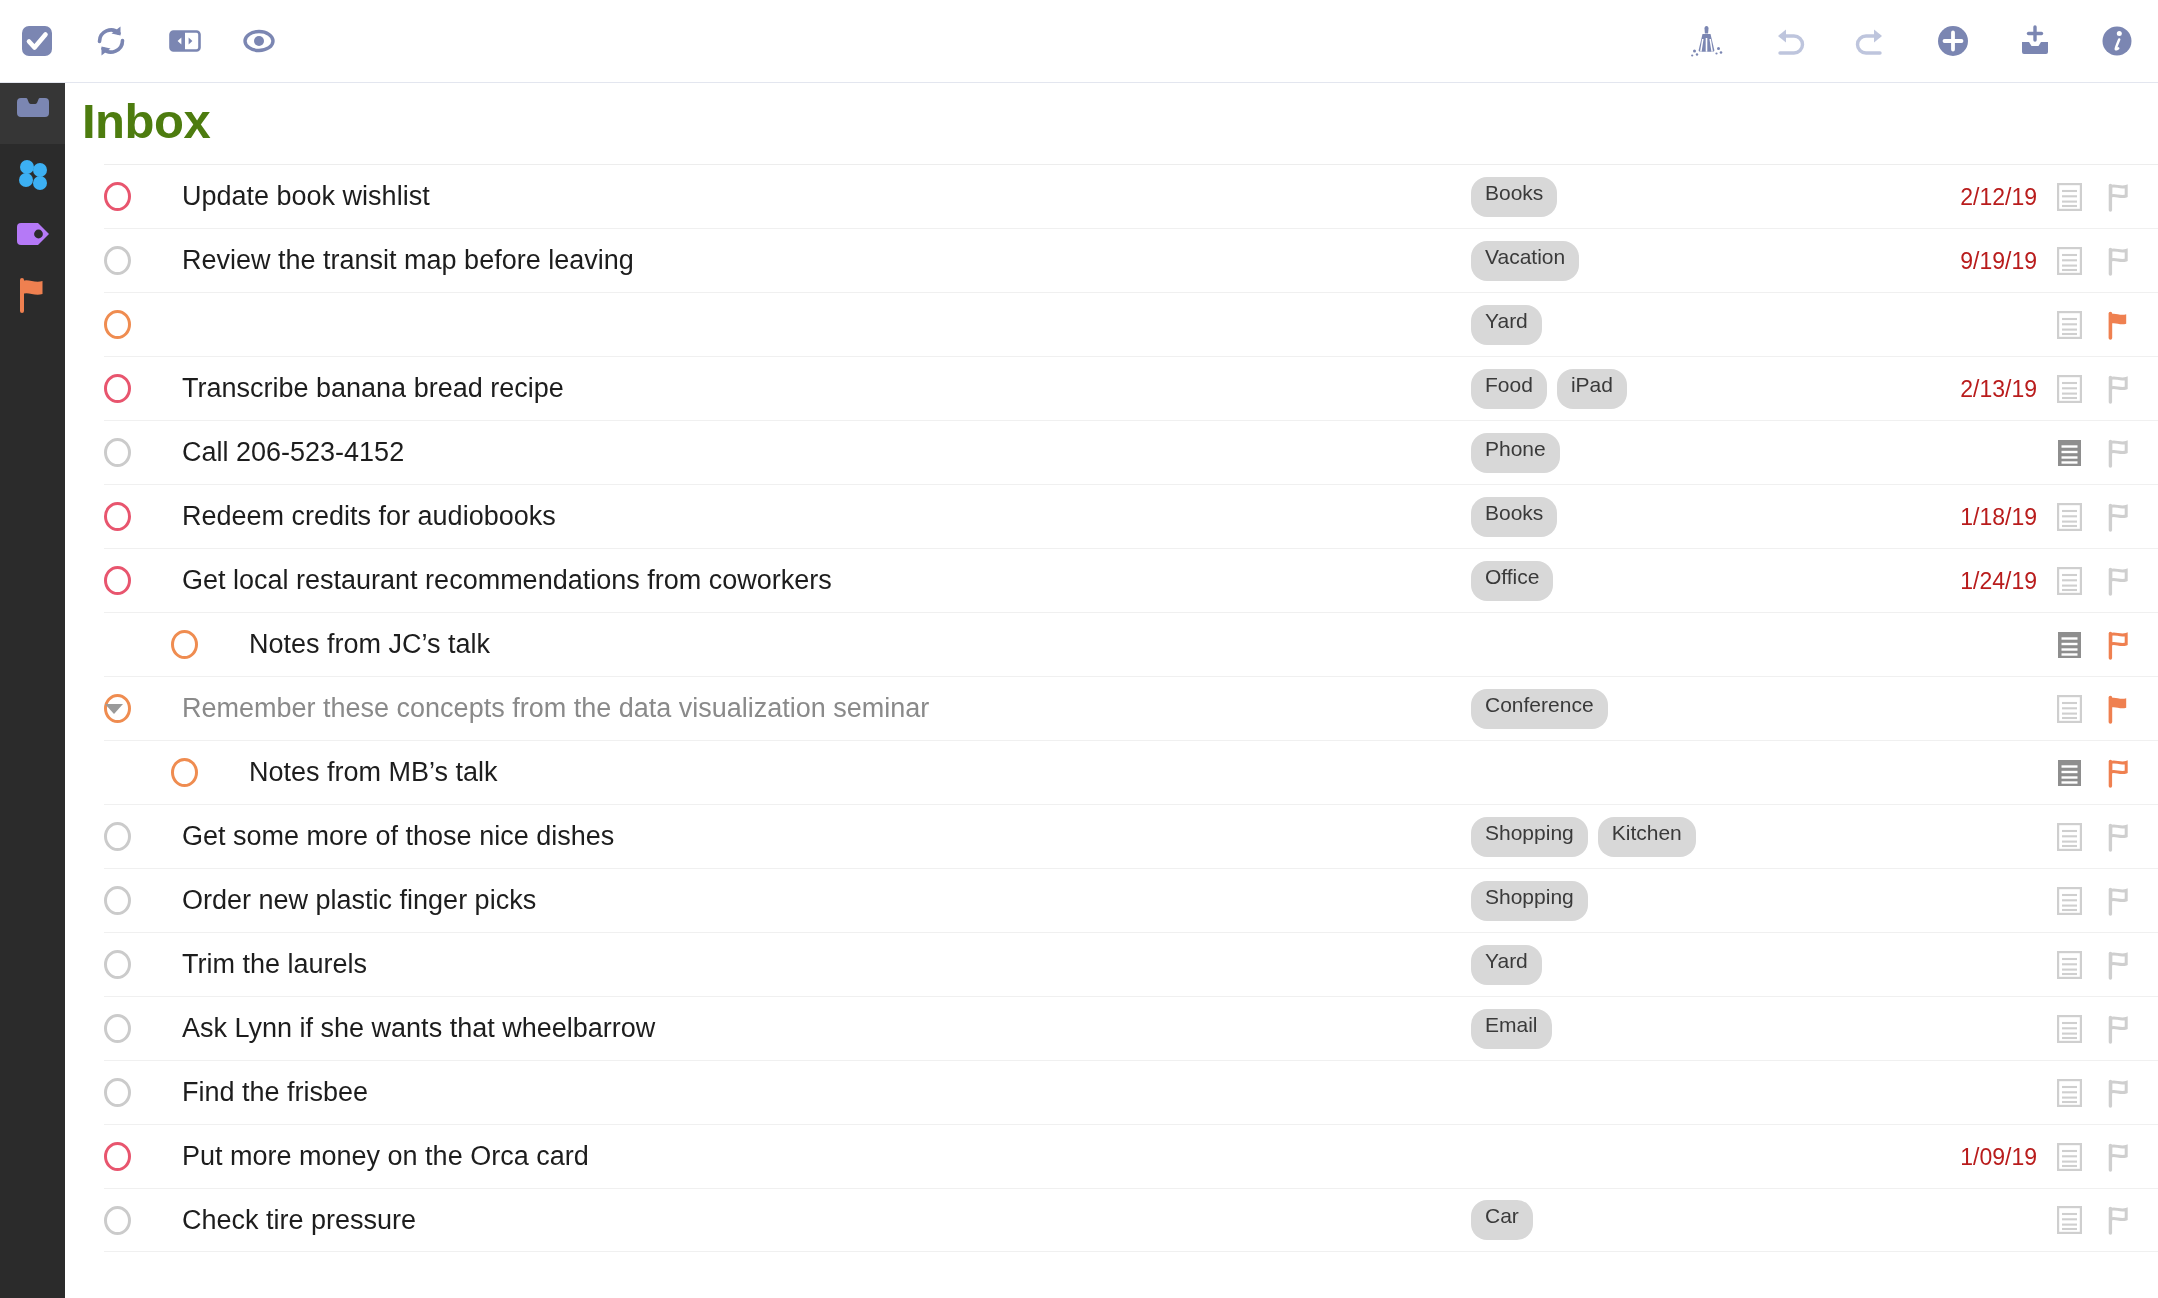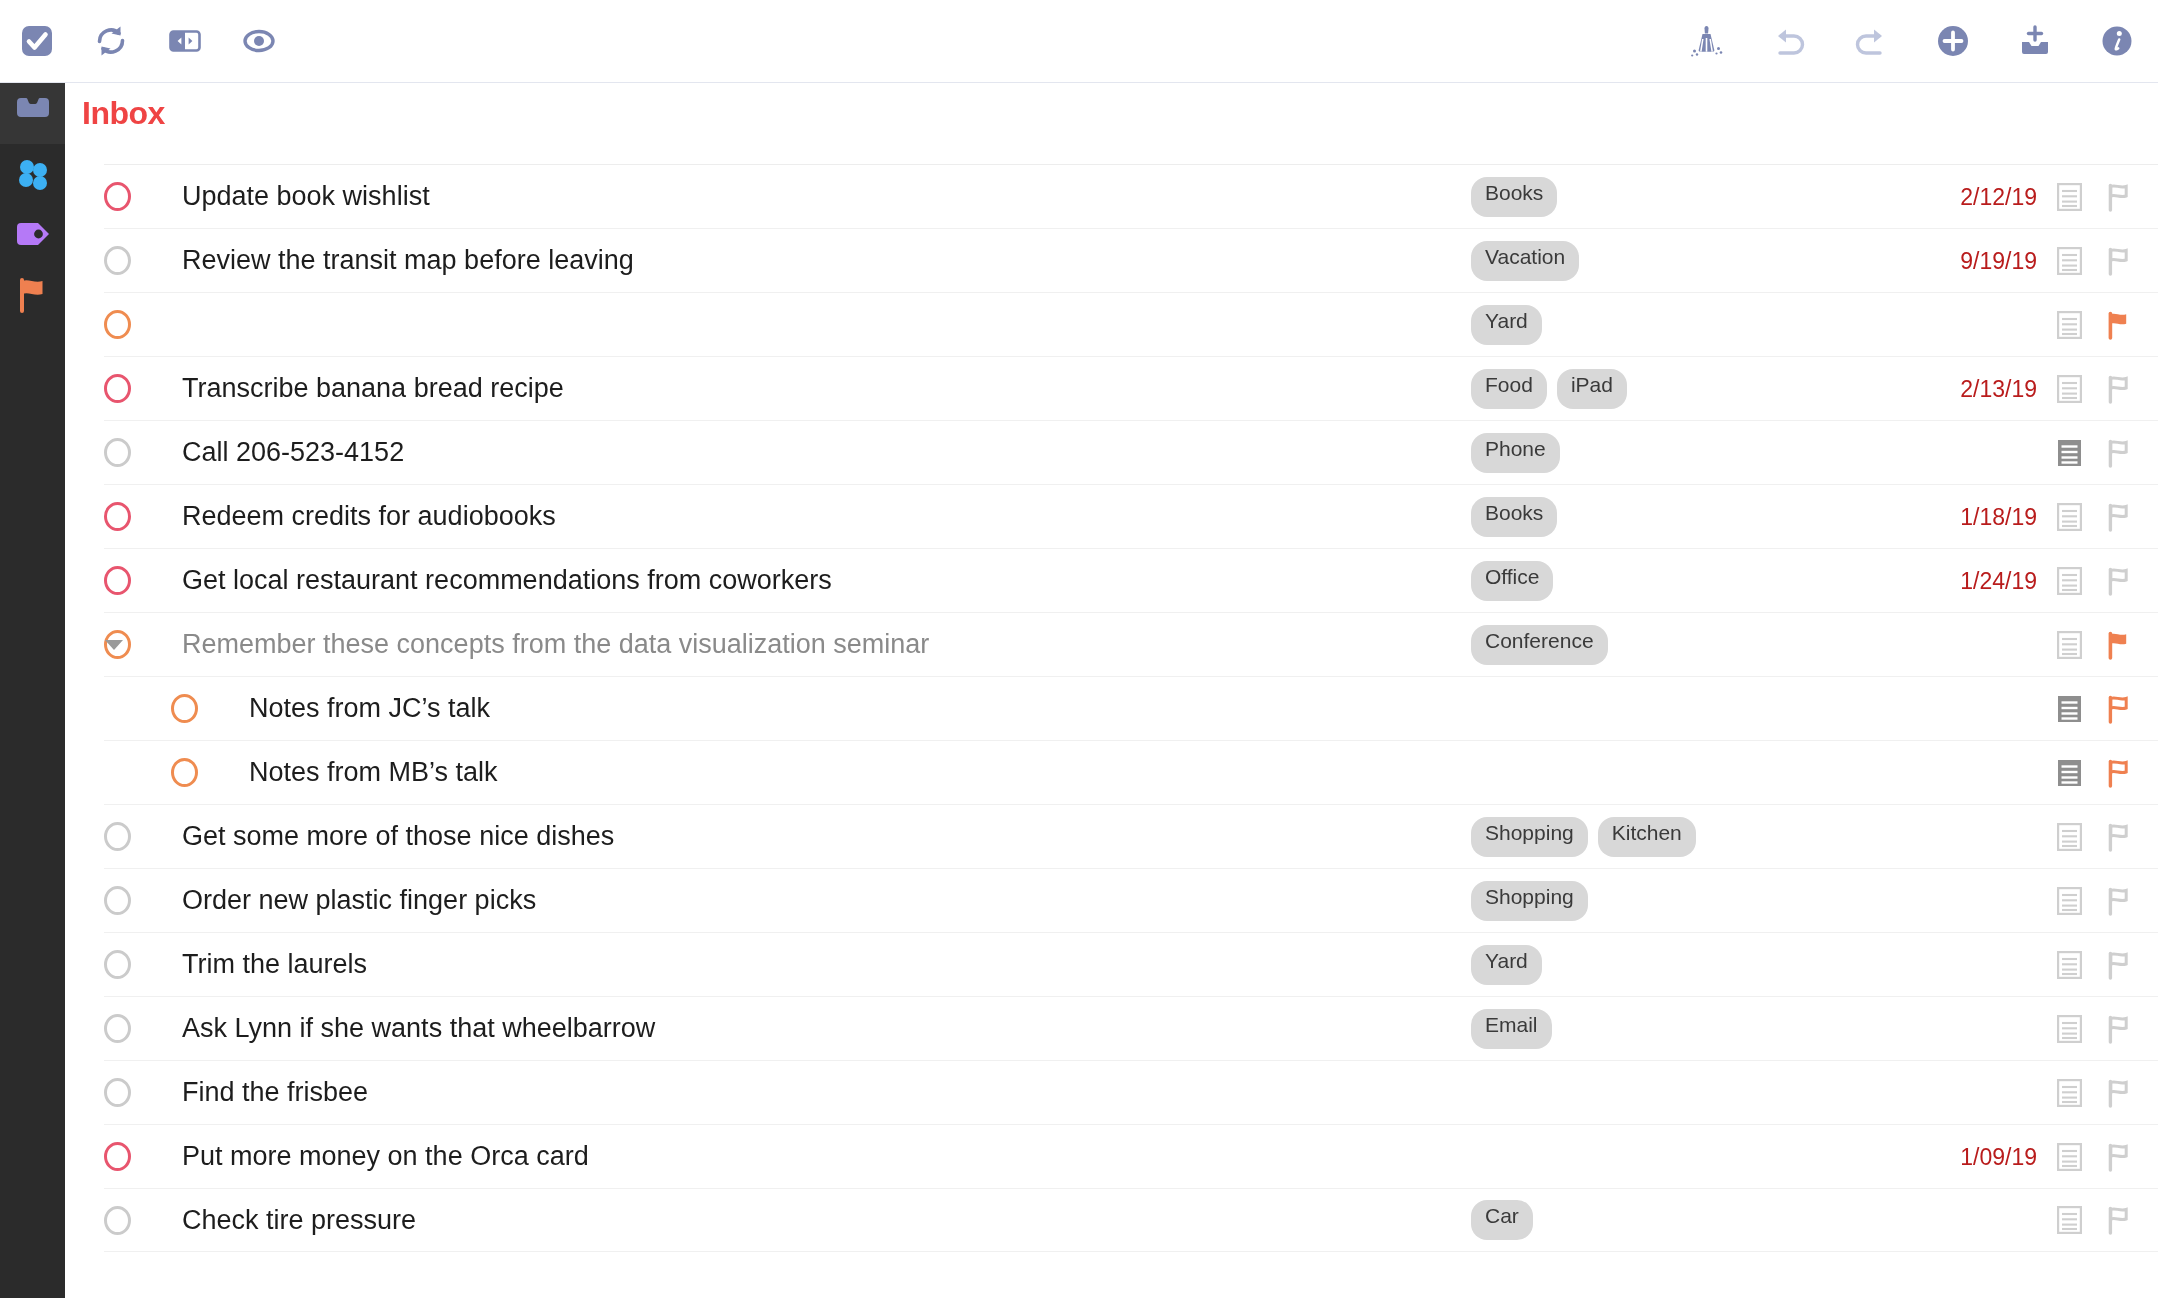--- a/index.html
+++ b/index.html
@@ -34,21 +34,21 @@
   }
   .rail-item.active{background:#363636;}
 
   
   #main{
     position:absolute;left:65px;top:83px;width:2093px;height:1215px;
     background:#ffffff;overflow:hidden;
   }
   #page-title{
     position:absolute;left:17px;top:14px;
-    font-size:32px;font-weight:bold;color:#ef4444;letter-spacing:-0.5px;
+    font-size:49px;font-weight:bold;color:#4d7c0f;letter-spacing:-0.5px;
     line-height:1;
   }
   #list{
     position:absolute;left:39px;top:81px;width:2054px;
   }
   .row{
     position:relative;
     height:64px;
     border-top:1px solid #f0f0f0;
     display:flex;align-items:center;
@@ -404,63 +404,63 @@
               <path d="M5 13.3 H20"></path>
               <path d="M5 18.6 H20"></path>
               <path d="M5 23 H20"></path>
             </g>
           </svg></span>
         <span class="flagicon"><svg width="27" height="29" viewBox="0 0 27 29">
             <path d="M4.4 2.5 L4.4 27" stroke="#cfcfcf" stroke-width="3.4" stroke-linecap="round"></path>
             <path d="M4.8 3.4 c4.6 -1.9 9.2 1.9 15.4 0 v9.6 c-6.2 1.9 -10.8 -1.9 -15.4 0 z" fill="none" stroke="#cfcfcf" stroke-width="3"></path>
           </svg></span>
       </div>
-      <div class="row parent">
-        <span class="disclosure">
-          <i></i>
-        </span>
-        <span class="status orange"></span>
-        <span class="title">Remember these concepts from the data visualization seminar</span>
-        <span class="spacer"></span>
-        <span class="tags">
-          <span class="tag">Conference</span>
-        </span>
-        <span class="noteicon"><svg width="25" height="28" viewBox="0 0 25 28">
-            <rect x="1.1" y="1.1" width="22.8" height="25.8" fill="#ffffff" stroke="#cfcfcf" stroke-width="2.2"></rect>
-            <g stroke="#cfcfcf" stroke-width="2.1">
-              <path d="M5 8 H20"></path>
-              <path d="M5 13.3 H20"></path>
-              <path d="M5 18.6 H20"></path>
-              <path d="M5 23 H20"></path>
-            </g>
-          </svg></span>
-        <span class="flagicon"><svg width="27" height="29" viewBox="0 0 27 29">
-            <path d="M4.4 2.5 L4.4 27" stroke="#ef8050" stroke-width="3.6" stroke-linecap="round"></path>
-            <path d="M4.8 3.2 c4.6 -1.9 9.2 1.9 15.4 0 v9.6 c-6.2 1.9 -10.8 -1.9 -15.4 0 z" fill="#ef8050"></path>
-          </svg></span>
-      </div>
       <div class="row">
         <span class="indent"></span>
         <span class="status orange"></span>
         <span class="title">Notes from JC’s talk</span>
         <span class="spacer"></span>
         <span class="noteicon"><svg width="25" height="28" viewBox="0 0 25 28">
             <rect x="1" y="1" width="23" height="26" fill="#8e8e8e"></rect>
             <g stroke="#ffffff" stroke-width="2.4">
               <path d="M4.5 7.5 H20.5"></path>
               <path d="M4.5 13 H20.5"></path>
               <path d="M4.5 18.5 H20.5"></path>
               <path d="M4.5 23.5 H20.5"></path>
             </g>
           </svg></span>
         <span class="flagicon"><svg width="27" height="29" viewBox="0 0 27 29">
             <path d="M4.4 2.5 L4.4 27" stroke="#ef8050" stroke-width="3.4" stroke-linecap="round"></path>
             <path d="M4.8 3.4 c4.6 -1.9 9.2 1.9 15.4 0 v9.6 c-6.2 1.9 -10.8 -1.9 -15.4 0 z" fill="none" stroke="#ef8050" stroke-width="3"></path>
           </svg></span>
       </div>
+      <div class="row parent">
+        <span class="disclosure">
+          <i></i>
+        </span>
+        <span class="status orange"></span>
+        <span class="title">Remember these concepts from the data visualization seminar</span>
+        <span class="spacer"></span>
+        <span class="tags">
+          <span class="tag">Conference</span>
+        </span>
+        <span class="noteicon"><svg width="25" height="28" viewBox="0 0 25 28">
+            <rect x="1.1" y="1.1" width="22.8" height="25.8" fill="#ffffff" stroke="#cfcfcf" stroke-width="2.2"></rect>
+            <g stroke="#cfcfcf" stroke-width="2.1">
+              <path d="M5 8 H20"></path>
+              <path d="M5 13.3 H20"></path>
+              <path d="M5 18.6 H20"></path>
+              <path d="M5 23 H20"></path>
+            </g>
+          </svg></span>
+        <span class="flagicon"><svg width="27" height="29" viewBox="0 0 27 29">
+            <path d="M4.4 2.5 L4.4 27" stroke="#ef8050" stroke-width="3.6" stroke-linecap="round"></path>
+            <path d="M4.8 3.2 c4.6 -1.9 9.2 1.9 15.4 0 v9.6 c-6.2 1.9 -10.8 -1.9 -15.4 0 z" fill="#ef8050"></path>
+          </svg></span>
+      </div>
       <div class="row">
         <span class="indent"></span>
         <span class="status orange"></span>
         <span class="title">Notes from MB’s talk</span>
         <span class="spacer"></span>
         <span class="noteicon"><svg width="25" height="28" viewBox="0 0 25 28">
             <rect x="1" y="1" width="23" height="26" fill="#8e8e8e"></rect>
             <g stroke="#ffffff" stroke-width="2.4">
               <path d="M4.5 7.5 H20.5"></path>
               <path d="M4.5 13 H20.5"></path>

